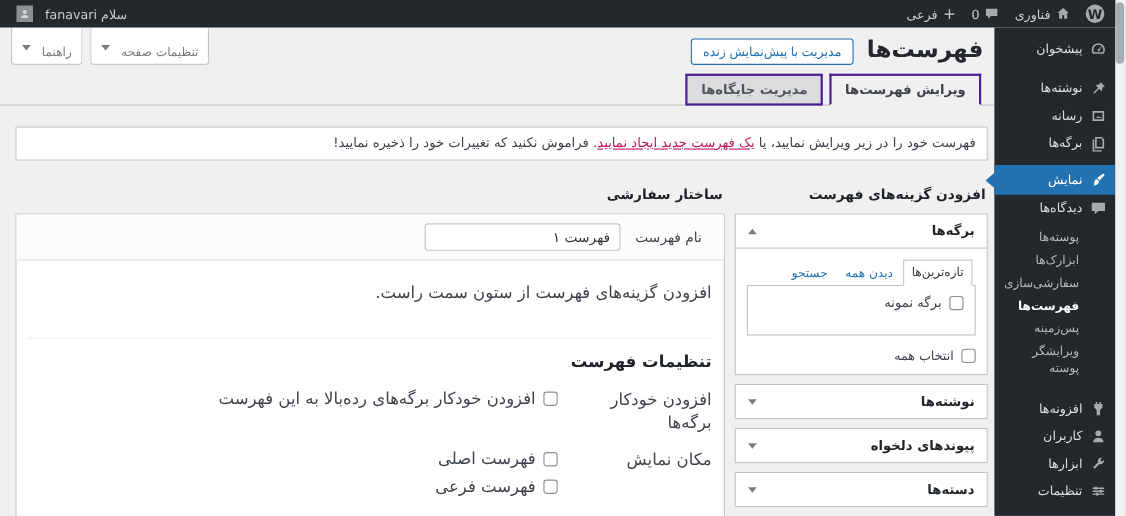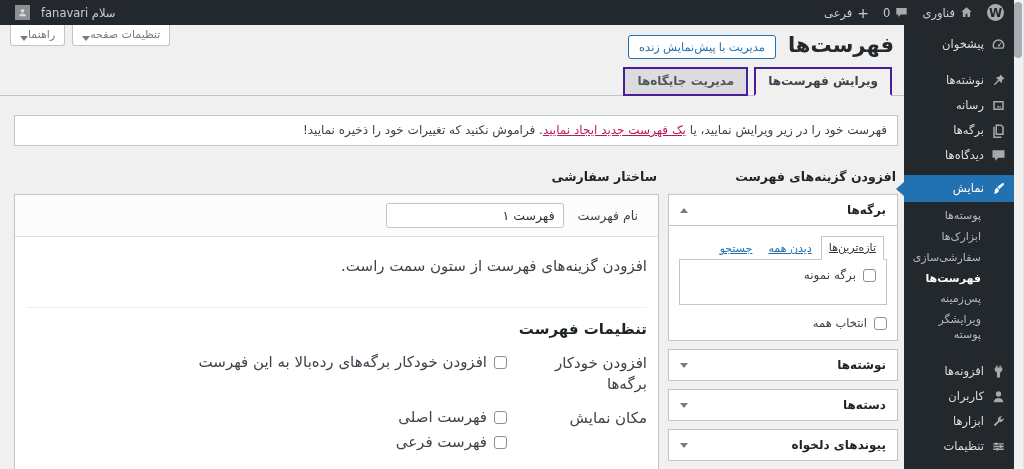--- a/index.html
+++ b/index.html
@@ -38,21 +38,21 @@
   .submenu { padding:4px 0 6px; }
   .smi { padding:3px 33px 3px 4px; color:#b4b9be; font-size:11px; cursor:pointer; line-height:1.35; }
   .smi.current { color:#fff; font-weight:bold; }
   .mi.collapse-item { color:#a7aaad; margin-top:6px; }
 
   
   .content { position:absolute; top:25px; right:120px; left:0; bottom:0; background:#f0f0f1; }
 
   .screen-meta { position:absolute; top:0; left:10px; display:flex; gap:7px; z-index:5; }
   .meta-btn { background:#fff; border:1px solid #c3c4c7; border-top:none; border-radius:0 0 3px 3px;
-              color:#787c82; font-size:11px; padding:3px 9px 4px; display:flex; align-items:flex-end; gap:0; cursor:pointer; }
+              color:#787c82; font-size:11px; padding:16px 9px 4px; display:flex; align-items:flex-start; gap:10px; cursor:pointer; }
   .caret-down { width:0; height:0; border-left:4px solid transparent; border-right:4px solid transparent; border-top:5px solid #787c82; }
 
   .page-header { position:absolute; top:7px; right:10px; display:flex; align-items:center; gap:12px; }
   .page-title { font-size:21px; font-weight:600; color:#23282d; line-height:1.2; }
   .btn-live { background:#fff; border:1px solid #2271b1; color:#2271b1; font-size:11.5px; padding:4px 10px;
               border-radius:3px; cursor:pointer; margin-top:3px; white-space:nowrap; }
 
   .tabs { position:absolute; top:43px; right:0; left:0; height:28px; border-bottom:1px solid #c3c4c7;
           display:flex; align-items:flex-end; gap:6px; padding-right:12px; }
   .tab { font-size:12px; font-weight:bold; padding:5px 12px 6px; border:2px solid #4c1d95; margin-bottom:-1px;
@@ -70,21 +70,21 @@
   .col-side { width:230px; flex-shrink:0; }
   .postbox { background:#fff; border:1px solid #c3c4c7; }
   .postbox.closed { margin-top:8px; }
   .pb-head { display:flex; justify-content:space-between; align-items:center; padding:8px 11px; cursor:pointer; }
   .postbox.open .pb-head { border-bottom:1px solid #c3c4c7; }
   .pb-title { font-size:12px; font-weight:600; color:#1d2327; }
   .tri-up   { width:0; height:0; border-left:4px solid transparent; border-right:4px solid transparent; border-bottom:5px solid #787c82; }
   .tri-down { width:0; height:0; border-left:4px solid transparent; border-right:4px solid transparent; border-top:5px solid #787c82; }
   .pb-body { padding:10px; }
   .inner-tabs { display:flex; align-items:flex-end; gap:2px; padding-right:3px; position:relative; z-index:2; font-size:11px; }
-  .itab { padding:4px 7px 5px; color:#2271b1; cursor:pointer; white-space:nowrap; margin-bottom:-1px;text-decoration:underline; }
+  .itab { padding:4px 7px 5px; color:#2271b1; cursor:pointer; white-space:nowrap; margin-bottom:-1px; }
   .itab.active { background:#fff; border:1px solid #c3c4c7; border-bottom-color:#fff; color:#32373c; }
   .checklist { border:1px solid #c3c4c7; background:#fff; height:46px; padding:8px 10px; font-size:12px; }
   .check-item { display:flex; align-items:center; gap:7px; color:#3c434a; cursor:pointer; }
   .cb { width:13px; height:13px; background:#fff; border:1px solid #8c8f94; border-radius:3px; flex-shrink:0; }
   .pb-foot { display:flex; justify-content:space-between; align-items:center; margin-top:11px; font-size:11.5px; color:#3c434a; }
   .btn-add { background:#f6f7f7; border:1px solid #2271b1; color:#2271b1; font-size:11px; padding:4px 9px;
              border-radius:3px; cursor:pointer; white-space:nowrap; }
 
   
   .col-main { flex:1; min-width:0; }
@@ -178,36 +178,36 @@
       <span>رسانه</span>
     </div>
     <div class="mi">
       <span class="mi-icon">
         <svg viewBox="0 0 20 20">
             <path d="M6 2h8l3 3v11H6zm2 2v10h7V6.2L13.8 4zM3 5h2v13h9v2H3z"></path>
           </svg>
       </span>
       <span>برگه‌ها</span>
     </div>
+    <div class="mi active gap-sm">
+      <span class="mi-icon">
+        <svg viewBox="0 0 20 20">
+            <path d="M15.5 2.5c1.3 0 2 .8 2 2L11 11c-.3-1.7-1.3-2.7-3-3zM7.4 9.4c2 .2 3 1.2 3.2 3.2-.4 2.7-2.7 4-6.6 4.4.8-1 .9-1.7 1-3 .2-2.5 1-4 2.4-4.6z"></path>
+          </svg>
+      </span>
+      <span>نمایش</span>
+    </div>
+
     <div class="mi">
       <span class="mi-icon">
         <svg viewBox="0 0 20 20">
             <path d="M2 3h16v10h-8l-4.5 4v-4H2z"></path>
           </svg>
       </span>
       <span>دیدگاه‌ها</span>
-    </div>
-
-    <div class="mi active gap-sm">
-      <span class="mi-icon">
-        <svg viewBox="0 0 20 20">
-            <path d="M15.5 2.5c1.3 0 2 .8 2 2L11 11c-.3-1.7-1.3-2.7-3-3zM7.4 9.4c2 .2 3 1.2 3.2 3.2-.4 2.7-2.7 4-6.6 4.4.8-1 .9-1.7 1-3 .2-2.5 1-4 2.4-4.6z"></path>
-          </svg>
-      </span>
-      <span>نمایش</span>
     </div>
     <div class="submenu">
       <div class="smi">پوسته‌ها</div>
       <div class="smi">ابزارک‌ها</div>
       <div class="smi">سفارشی‌سازی</div>
       <div class="smi current">فهرست‌ها</div>
       <div class="smi">پس‌زمینه</div>
       <div class="smi">ویرایشگر پوسته</div>
     </div>
 
@@ -316,27 +316,27 @@
         </div>
 
         <div class="postbox closed">
           <div class="pb-head">
             <span class="pb-title">نوشته‌ها</span>
             <span class="tri-down"></span>
           </div>
         </div>
         <div class="postbox closed">
           <div class="pb-head">
-            <span class="pb-title">دسته‌ها</span>
+            <span class="pb-title">پیوندهای دلخواه</span>
             <span class="tri-down"></span>
           </div>
         </div>
         <div class="postbox closed">
           <div class="pb-head">
-            <span class="pb-title">پیوندهای دلخواه</span>
+            <span class="pb-title">دسته‌ها</span>
             <span class="tri-down"></span>
           </div>
         </div>
       </div>
 
       <div class="col-main">
         <div class="col-heading">ساختار سفارشی</div>
 
         <div class="menu-edit">
           <div class="name-row">

